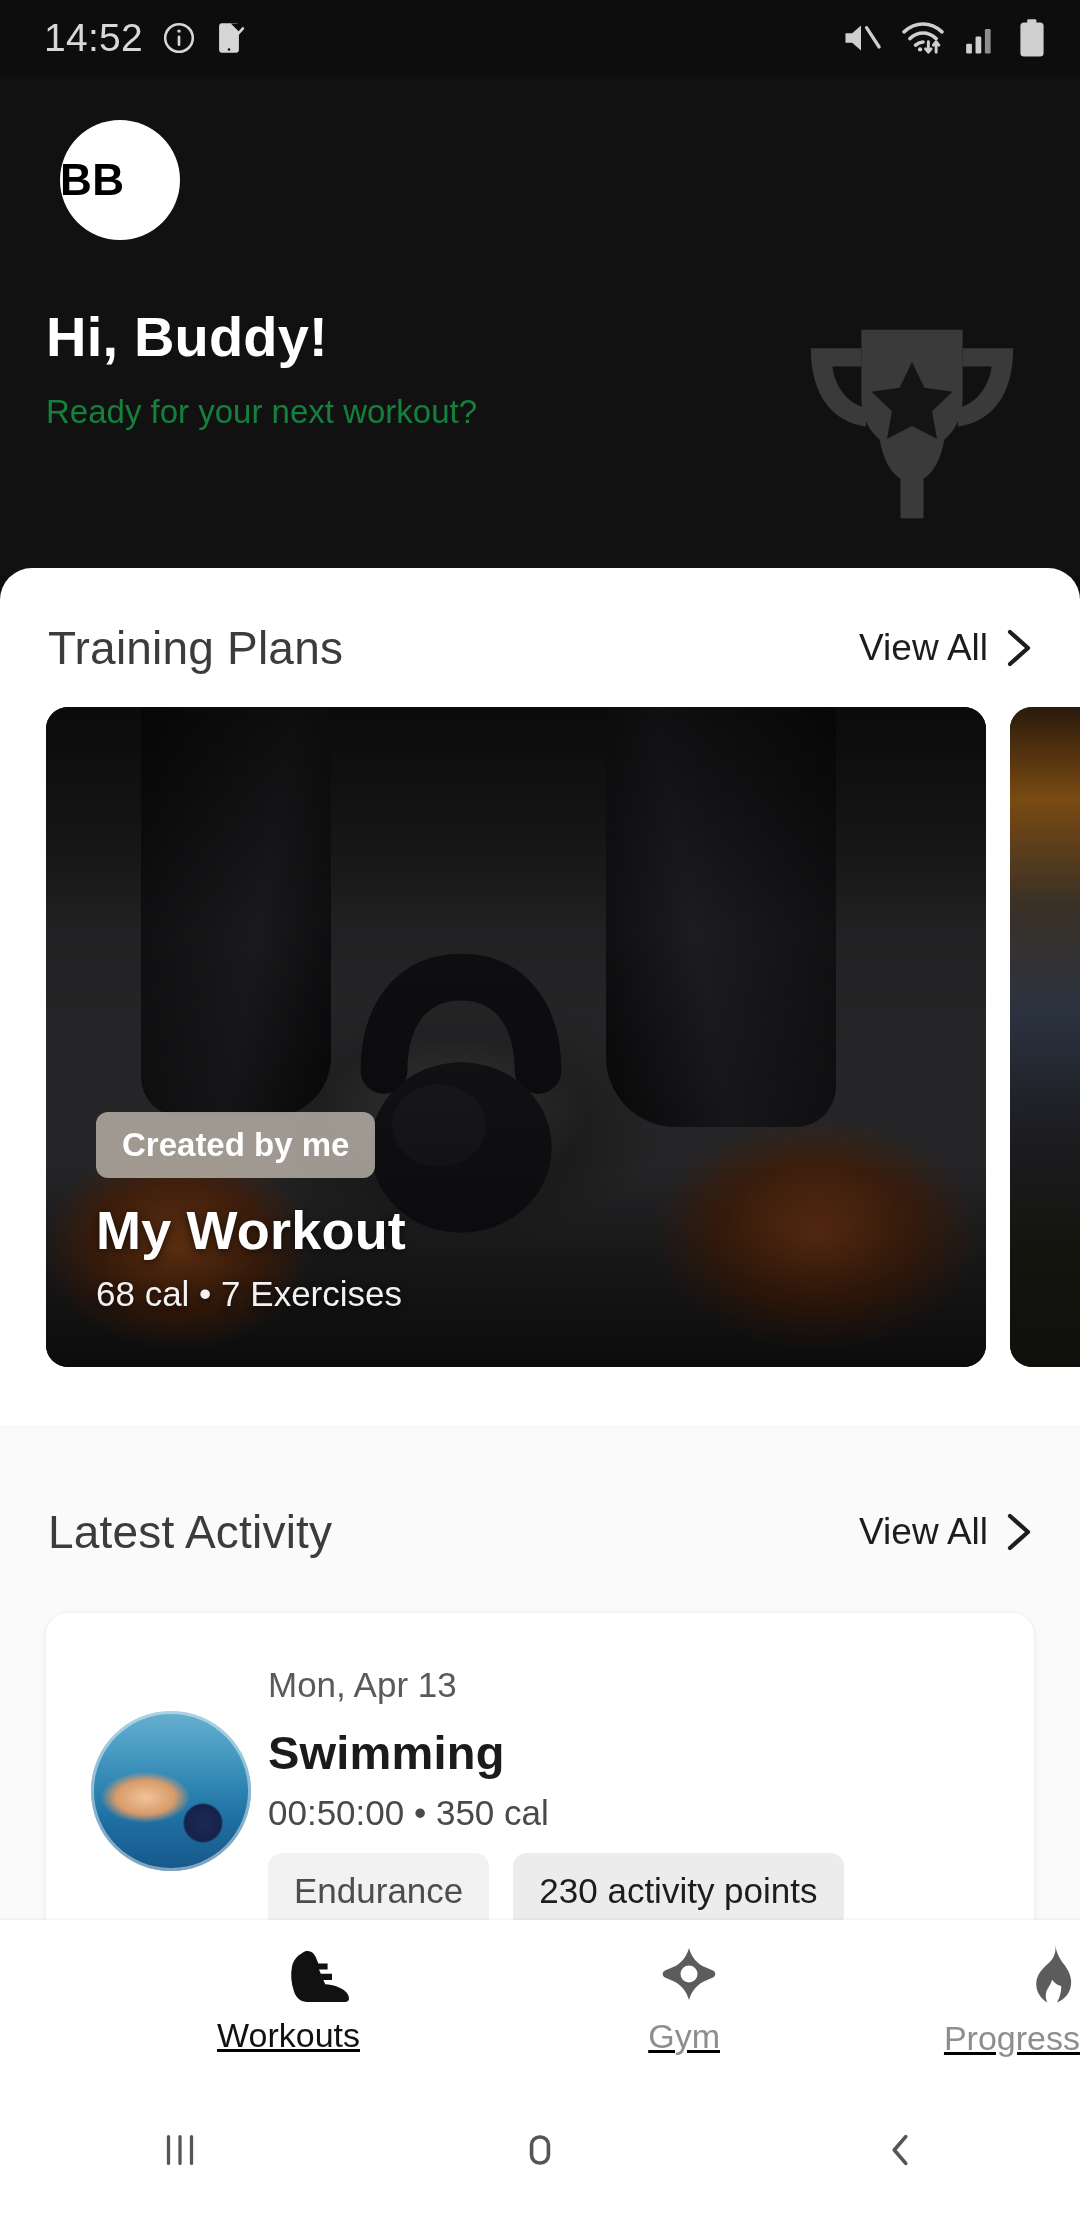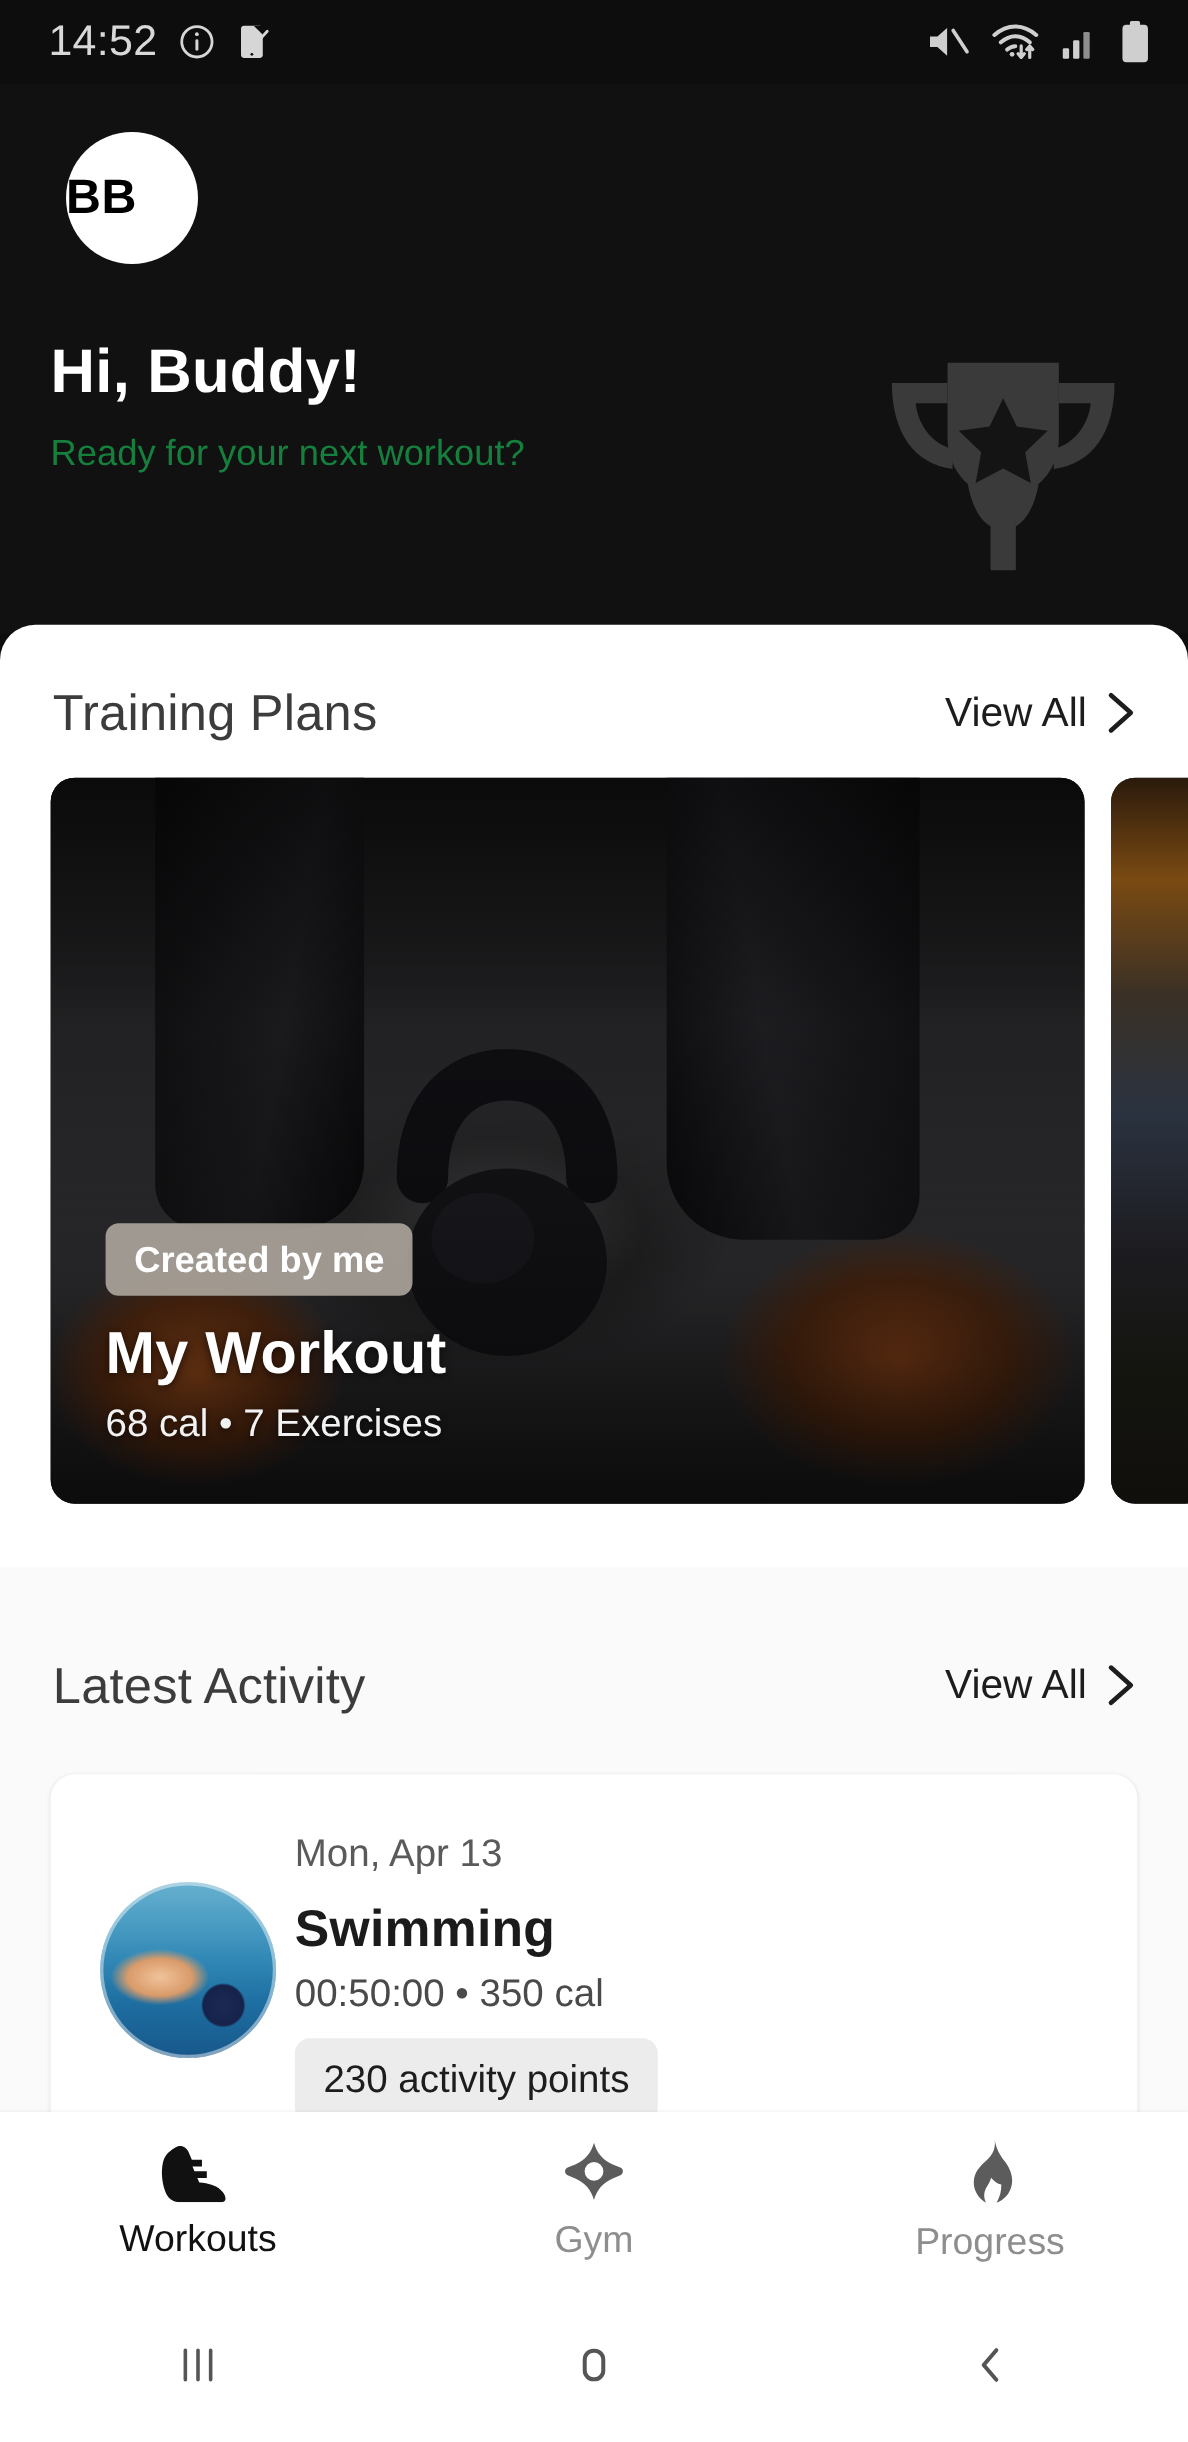--- a/index.html
+++ b/index.html
@@ -155,21 +155,21 @@
   }
   .chip.strong{ background:#ececec; color:#1d1d1d; }
 
   
   .tabbar{
     position:absolute; bottom:140px; left:0; width:1080px; height:160px;
     background:#ffffff; display:flex; align-items:center;
     box-shadow:0 -1px 3px rgba(0,0,0,.06);
   }
   .tab{
-    flex:1; display:flex; flex-direction:column; align-items:center; gap:14px;
+    flex:1; display:flex; flex-direction:column; align-items:flex-end; gap:14px;text-decoration:underline;
   }
   .tab-label{ font-size:34px; font-weight:400; }
   .tab.active .tab-label{ color:#111111; }
   .tab .tab-label{ color:#8e8e8e; }
 
   
   .navbar{
     position:absolute; bottom:0; left:0; width:1080px; height:140px;
     background:#ffffff; display:flex; align-items:center;
   }
@@ -283,20 +283,21 @@
     </svg>
   </span>
 </div>
 
 <div class="act-card">
   <div class="act-thumb"></div>
   <div class="act-date">Mon, Apr 13</div>
   <div class="act-title">Swimming</div>
   <div class="act-meta">00:50:00 • 350 cal</div>
   <div class="act-chips">
+    <span class="chip">Endurance</span>
     <span class="chip strong">230 activity points</span>
   </div>
 </div>
 
 <div class="tabbar">
   <div class="tab active">
     <svg width="72" height="56" viewBox="0 0 36 28">
       <path d="M7.5 3.2c2.6-1.6 5.2-.4 6.3 2.2l1.4 3.3h4.6v3.1h-4.3l.9 2.1h5.6v3.1h-4.3l.9 2.1c4.2.2 7.4 1.4 9.6 3.2 1.6 1.3 2.3 2.7 2.3 4.1 0 1-.7 1.6-2 1.6H9.8c-3.4 0-5.6-1.8-6.8-5.2C1.6 18.8 1.2 14.3 2 10.3 2.7 6.9 4.4 5.1 7.5 3.2z" fill="#111111"></path>
     </svg>
     <span class="tab-label">Workouts</span>

